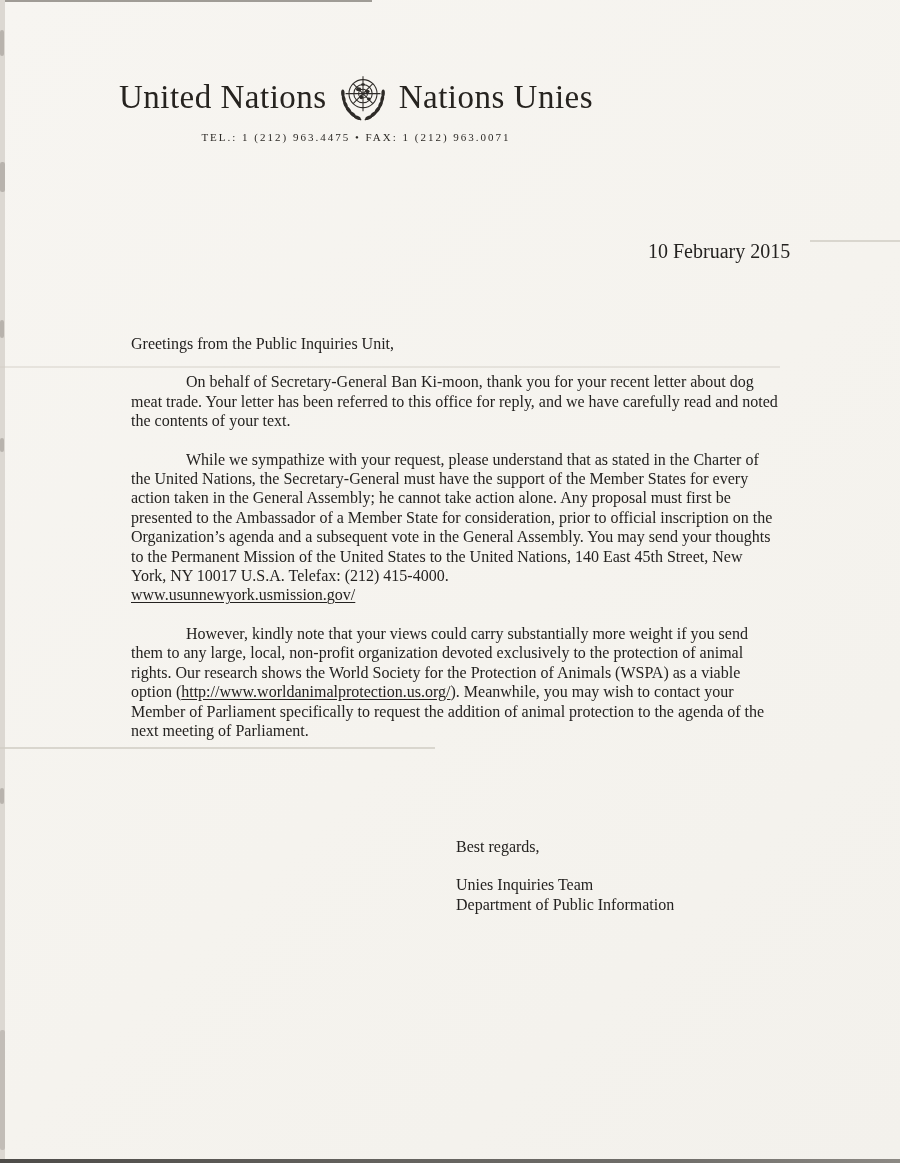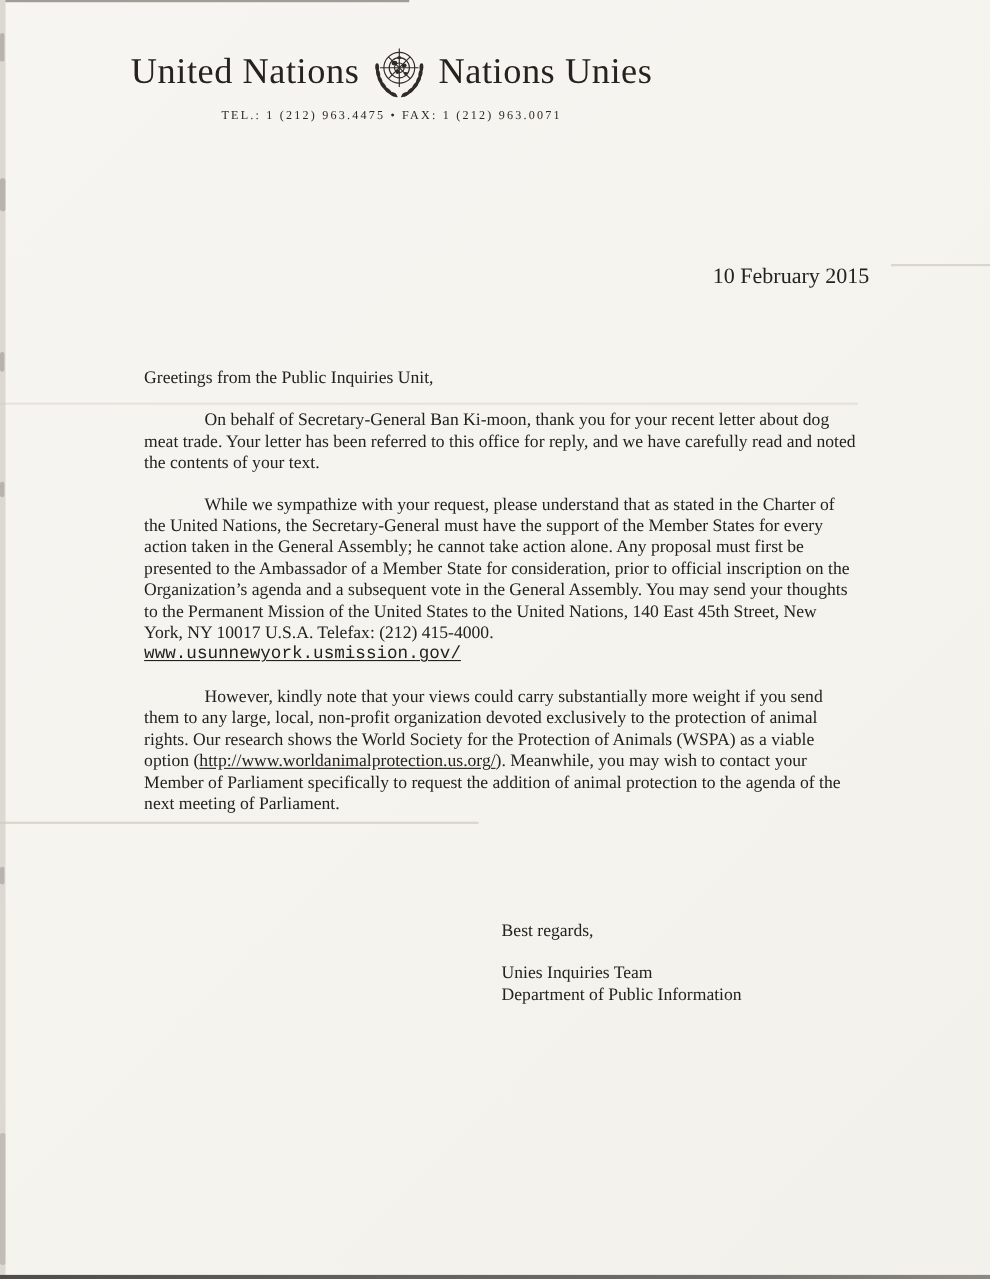--- a/index.html
+++ b/index.html
@@ -37,21 +37,21 @@
   .smudge.s4 { left: 0; top: 438px; width: 4px; height: 14px; }
   .smudge.s5 { left: 0; top: 788px; width: 4px; height: 16px; }
   .smudge.s6 { left: 0; top: 1030px; width: 5px; height: 120px; opacity: .4; }
   .fold { position: absolute; height: 2px; background: #d2cec6; opacity: .8; }
   .fold.f1 { top: 240px; right: 0; width: 90px; }
   .fold.f2 { top: 366px; left: 0; width: 780px; opacity: .45; }
   .fold.f3 { top: 747px; left: 0; width: 435px; }
 
   
   .letterhead {
-    position: absolute; top: 36px; left: 0; width: 712px;
+    position: absolute; top: 68px; left: 0; width: 712px;
     text-align: center;
   }
   .lh-row {
     display: flex; align-items: center; justify-content: center;
     gap: 8px;
   }
   .lh-name {
     font-size: 33px; letter-spacing: .5px; color: #26231f;
     white-space: nowrap;
   }
@@ -73,21 +73,21 @@
     font-size: 20px;
   }
   .letter-body {
     position: absolute; top: 334px; left: 131px; width: 648px;
     font-size: 16px; line-height: 19.4px;
     text-align: left;
   }
   .para { margin-bottom: 19px; }
   .para.indent { text-indent: 55px; }
   .doc-link { text-decoration: underline; text-underline-offset: 2px; }
-  .link-line { display: block; text-indent: 0; font-family: Liberation Mono, monospace; }
+  .link-line { display: block; text-indent: 0; }
 
   .closing {
     position: absolute; top: 837px; left: 456px;
     font-size: 16px; line-height: 19.4px;
   }
   .closing .valediction { margin-bottom: 19px; }
 </style>
 </head>
 <body>
 

